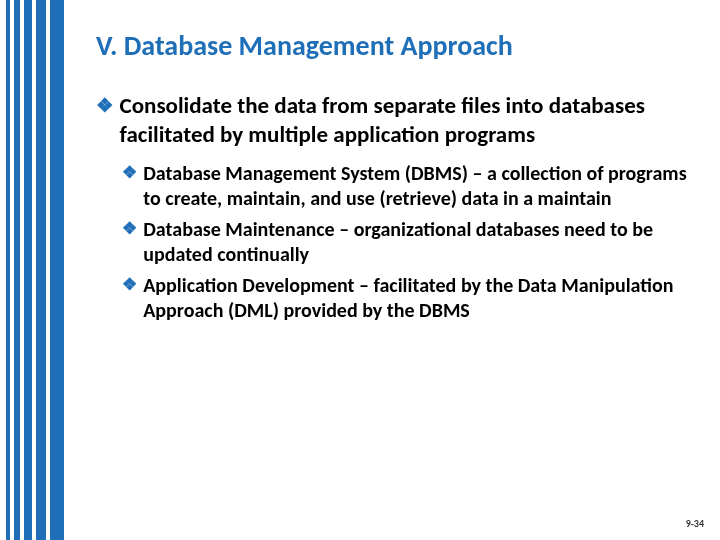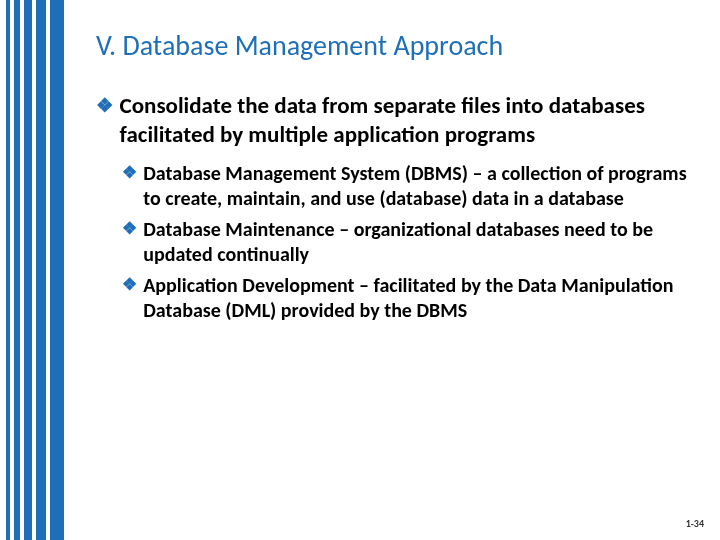--- a/index.html
+++ b/index.html
@@ -1,21 +1,21 @@
 <!DOCTYPE html>
 <html><head>
 <meta charset="utf-8">
 <style>
   * { margin: 0; padding: 0; box-sizing: border-box; }
   html, body { width: 720px; height: 540px; background: #fff; font-family: Calibri, Arial, sans-serif; color: #000; }
   .slide { position: relative; width: 720px; height: 540px; }
   .stripes { position: absolute; left: 0; top: 0; width: 70px; height: 540px; }
   .stripe { position: absolute; top: 0; height: 540px; background: #1f6fb8; }
   .content { position: absolute; left: 96px; top: 28px; right: 30px; }
-  .title { color: #1f6fb8; font-size: 28px; font-weight: 400; margin-bottom: 28px; }
+  .title { color: #1f6fb8; font-size: 28px; font-weight: 700; margin-bottom: 28px; }
   .bullet-l1 { display: flex; font-size: 23px; font-weight: 700; line-height: 1.25; margin-bottom: 12px; }
   .bullet-l2 { display: flex; font-size: 20px; font-weight: 700; line-height: 1.25; margin-left: 26px; margin-bottom: 6px; }
   .diamond { color: #1f6fb8; margin-right: 6px; font-size: 0.85em; line-height: 1.45; flex: 0 0 auto; }
   .btext { flex: 1 1 auto; }
   .pagenum { position: absolute; right: 16px; bottom: 10px; font-size: 10px; font-weight: 700; color: #333; }
 </style>
 </head>
 <body>
 
 <div class="slide">
@@ -30,28 +30,28 @@
   <div class="content">
     <div class="title">V. Database Management Approach</div>
 
     <div class="bullet-l1">
       <span class="diamond">❖</span>
       <span class="btext">Consolidate the data from separate files into databases facilitated by multiple application programs</span>
     </div>
 
     <div class="bullet-l2">
       <span class="diamond">❖</span>
-      <span class="btext">Database Management System (DBMS) – a collection of programs to create, maintain, and use (database) data in a database</span>
+      <span class="btext">Database Management System (DBMS) – a collection of programs to create, maintain, and use (retrieve) data in a maintain</span>
     </div>
 
     <div class="bullet-l2">
       <span class="diamond">❖</span>
       <span class="btext">Database Maintenance – organizational databases need to be updated continually</span>
     </div>
 
     <div class="bullet-l2">
       <span class="diamond">❖</span>
-      <span class="btext">Application Development – facilitated by the Data Manipulation Database (DML) provided by the DBMS</span>
+      <span class="btext">Application Development – facilitated by the Data Manipulation Approach (DML) provided by the DBMS</span>
     </div>
   </div>
 
-  <div class="pagenum">1-34</div>
+  <div class="pagenum">9-34</div>
 </div>
 
 </body></html>

